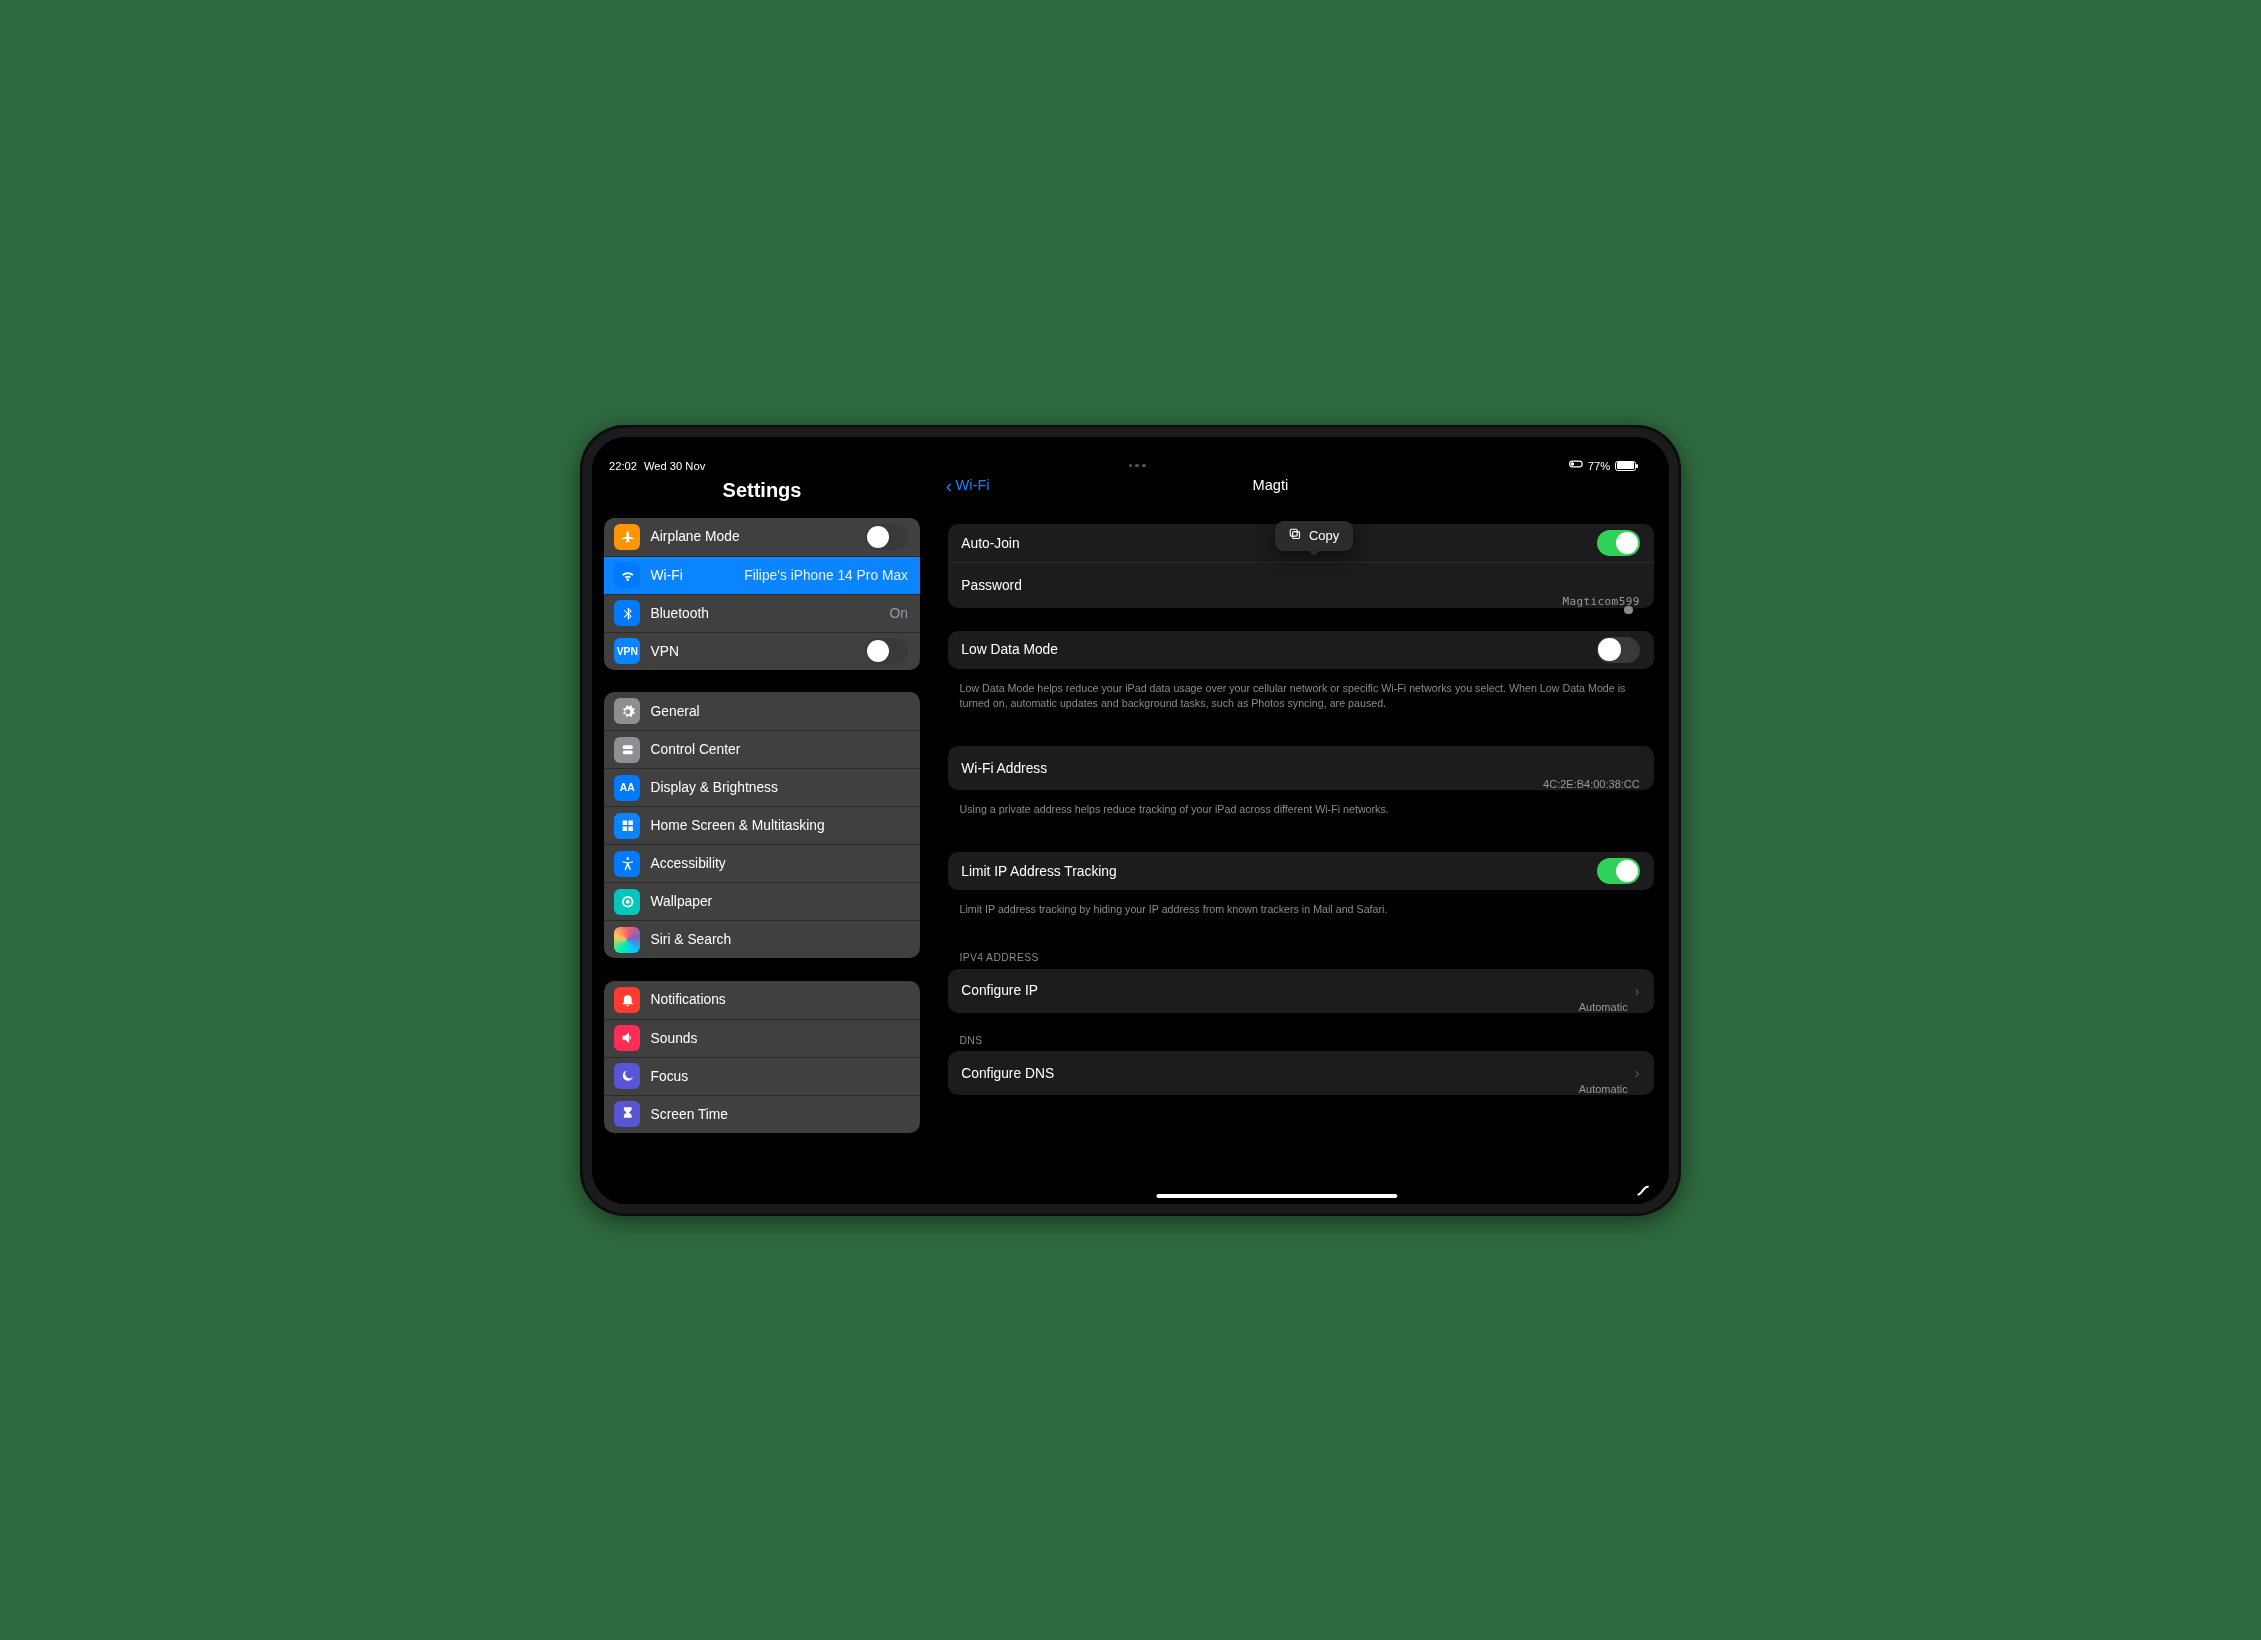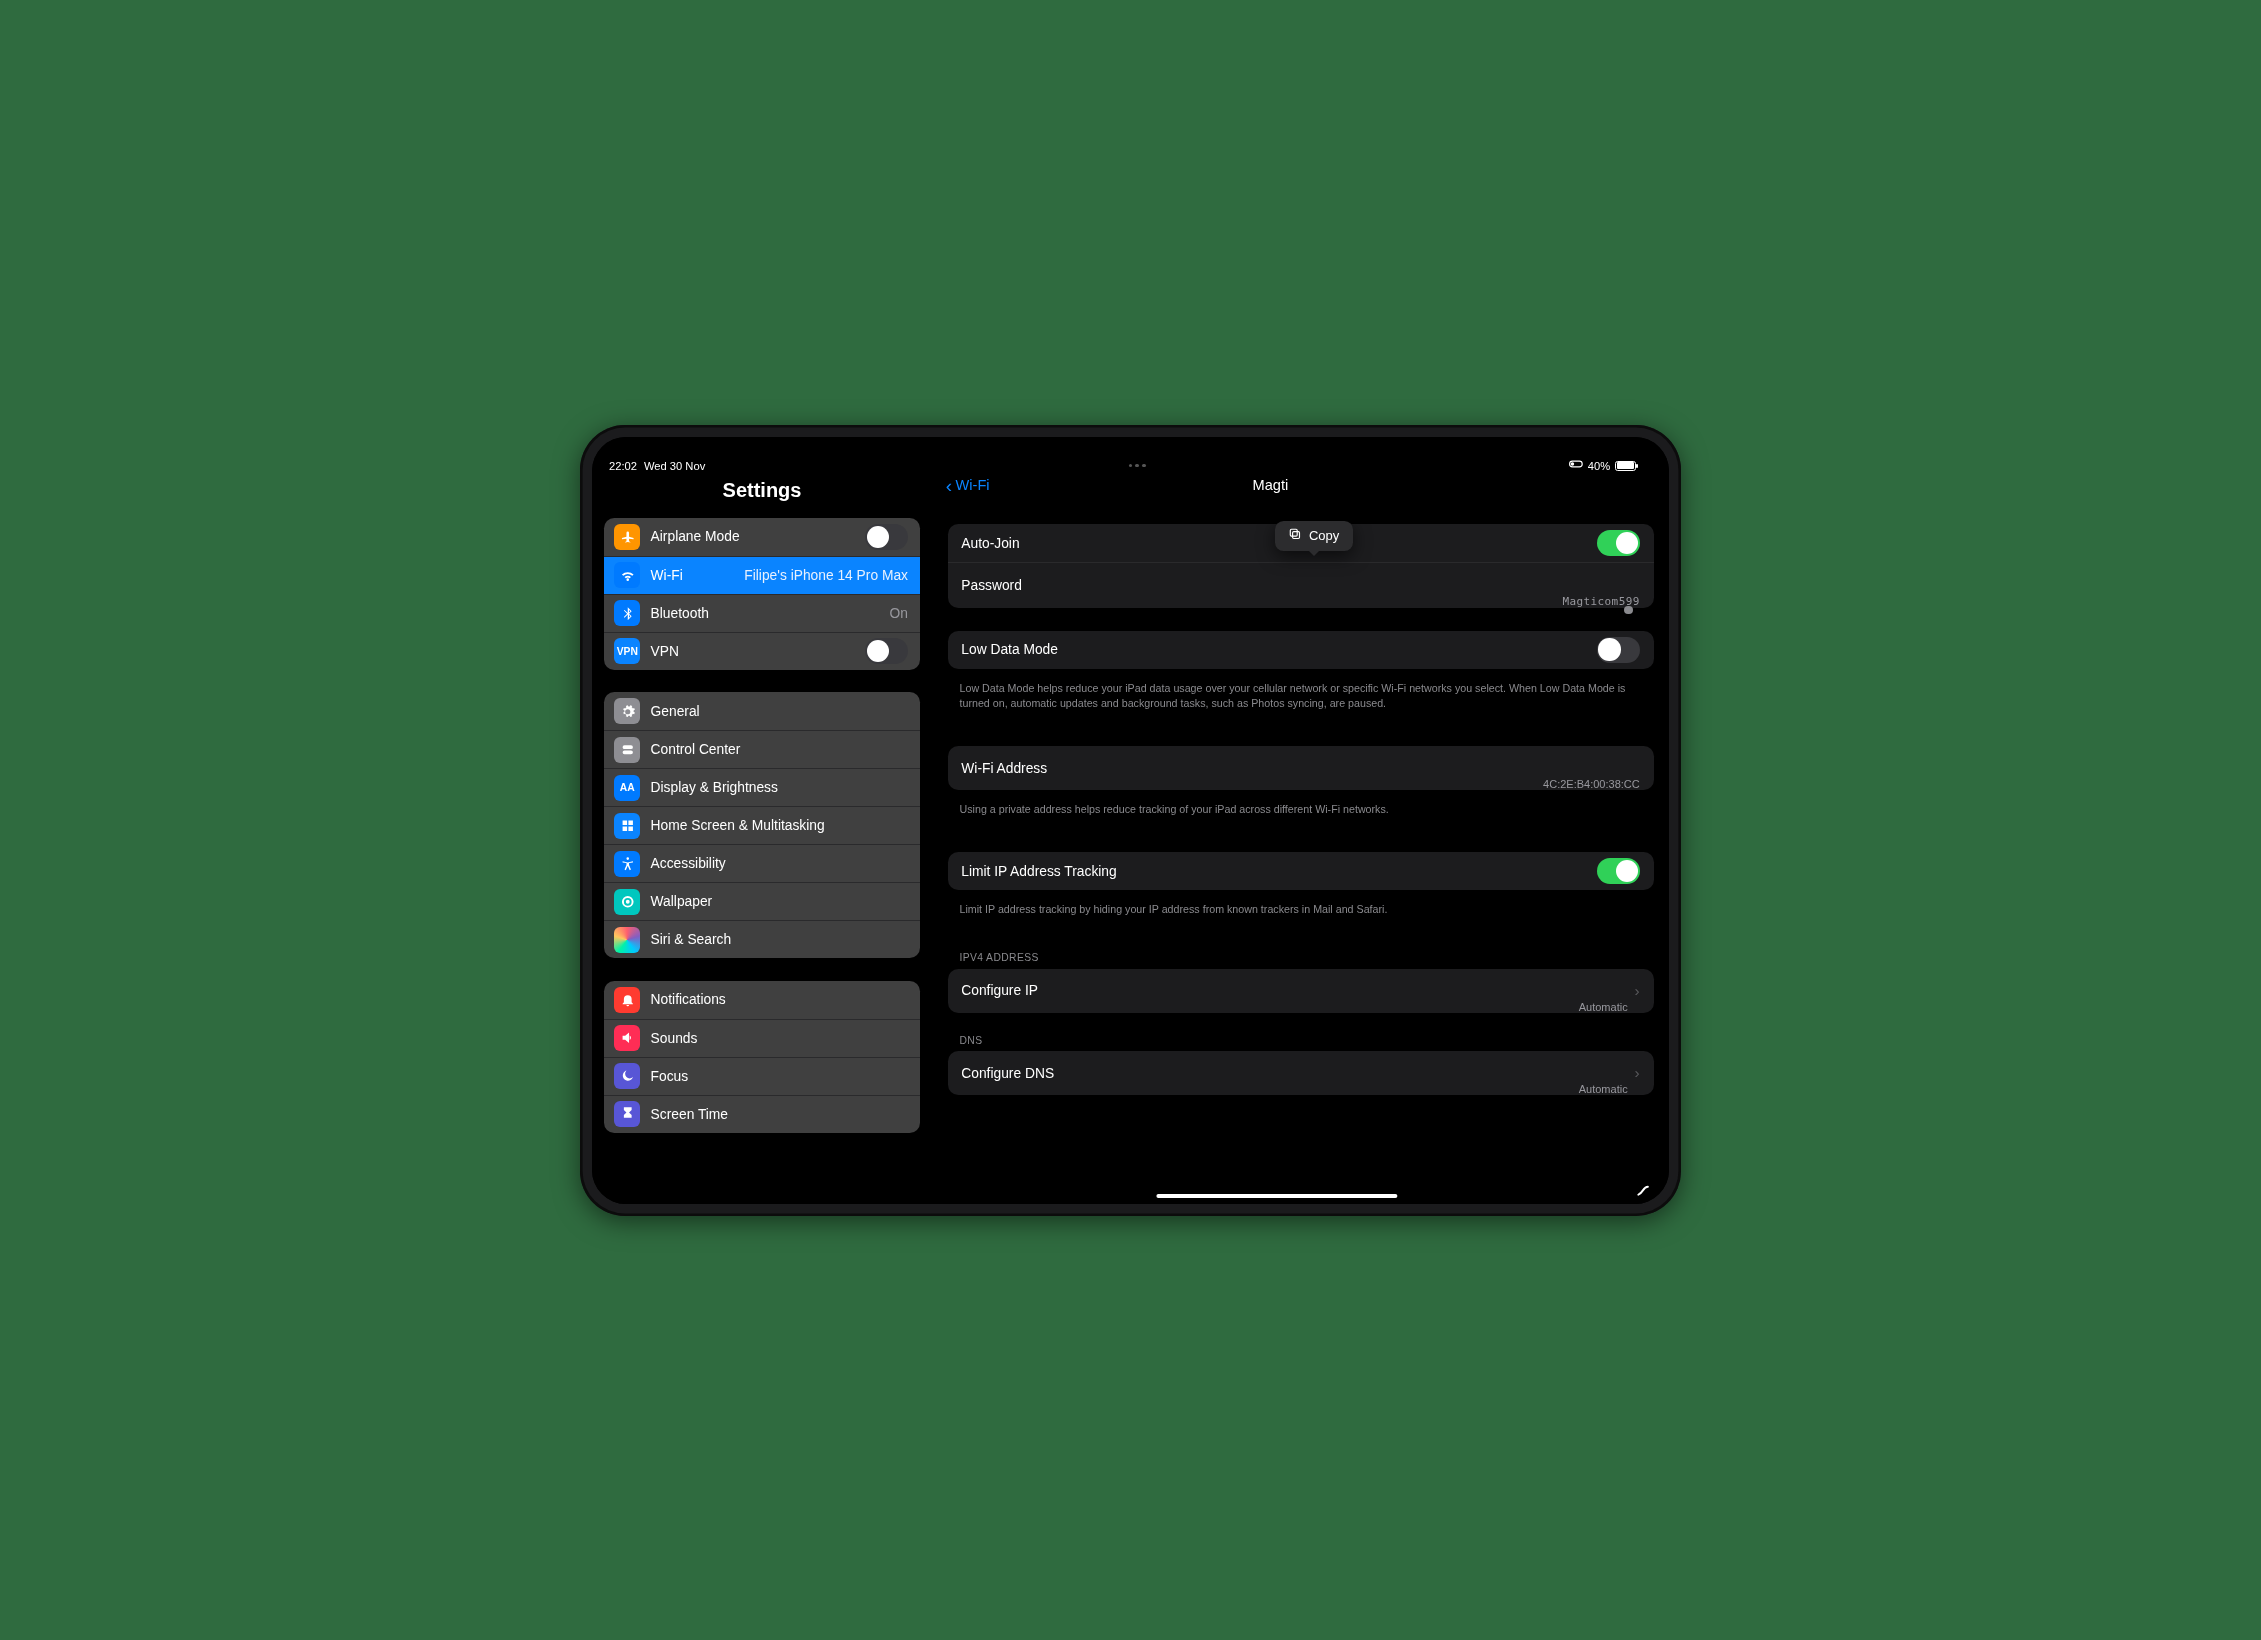--- a/index.html
+++ b/index.html
@@ -220,21 +220,21 @@
         <span class="dot"></span>
           <span class="dot"></span>
           <span class="dot"></span>
       </div>
       <div class="status-right">
         <span class="link-icon">
           <svg width="13.8" height="10.3" viewBox="0 0 24 16">
               <path fill="#fff" d="M6 0a6 6 0 100 12h12a6 6 0 100-12H6zm0 2h12a4 4 0 110 8H6a4 4 0 110-8zm0 1a3 3 0 100 6 3 3 0 000-6z"></path>
             </svg>
         </span>
-        <span>40%</span>
+        <span>77%</span>
         <span class="battery">
             <span class="battery-fill"></span>
           </span>
       </div>
     </div>
 
     <div class="split">
 
       <div class="sidebar">
         <div class="sidebar-title">Settings</div>

